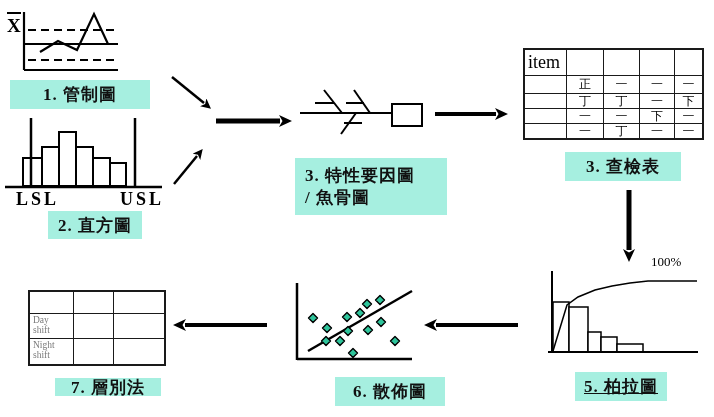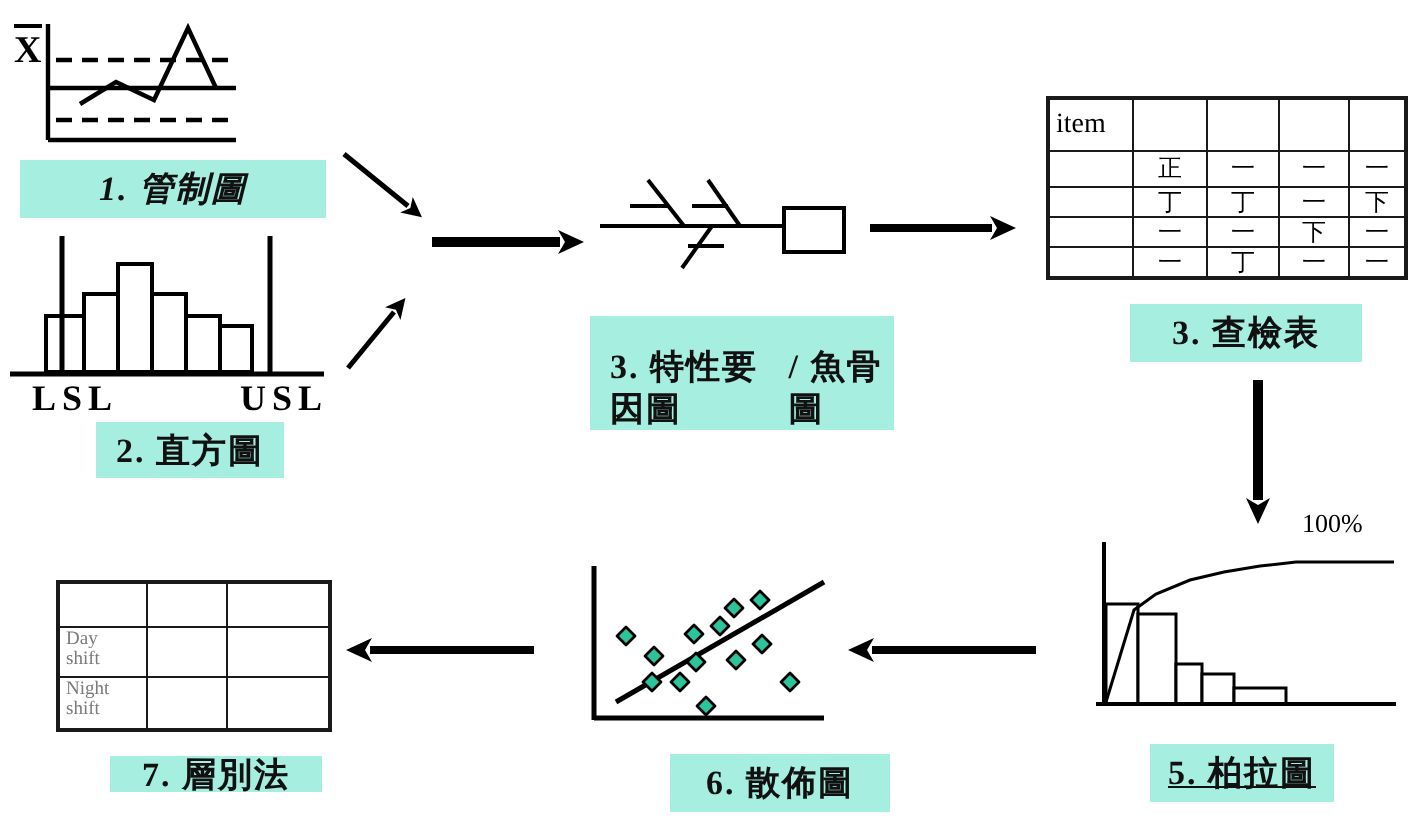--- a/index.html
+++ b/index.html
@@ -8,21 +8,21 @@
     font-family:"Liberation Serif","DejaVu Serif",serif; color:#000;
     overflow:hidden;
   }
   #overlay { position:absolute; left:0; top:0; width:714px; height:417px; }
 
   .tool-label {
     position:absolute; background:var(--label-bg,#a6efe0);
     display:flex; align-items:center; justify-content:center;
     font-weight:bold; font-size:17px; color:#111; letter-spacing:1px;
   }
-  .tool-label.multiline { flex-direction:row; align-items:flex-end; justify-content:center;
+  .tool-label.multiline { flex-direction:column; align-items:flex-start; justify-content:center;
     padding-left:10px; box-sizing:border-box; line-height:1.25; }
 
   .txt { position:absolute; color:#000; }
 
   .xbar { position:absolute; left:7px; top:12px; font-size:19px; font-weight:bold; }
   .xbar .bar { display:block; border-top:2.5px solid #000; width:14px; margin-bottom:1px; }
 
   
   .checksheet {
     position:absolute; left:523px; top:48px;
@@ -30,21 +30,21 @@
     grid-template-rows:26px 18px 15px 15px 14px;
     border:2px solid #1a1a1a; box-sizing:content-box;
   }
   .checksheet .cell {
     border-right:1.5px solid #1a1a1a; border-bottom:1.5px solid #1a1a1a;
     display:flex; align-items:center; justify-content:center;
     font-size:12px; overflow:hidden;
   }
   .checksheet .cell.last-col { border-right:none; }
   .checksheet .cell.last-row { border-bottom:none; }
-  .checksheet .cell.item-cell { justify-content:flex-start; padding-left:3px; font-size:14px; }
+  .checksheet .cell.item-cell { justify-content:flex-start; padding-left:3px; font-size:18px; }
 
   
   .strat {
     position:absolute; left:28px; top:290px;
     display:grid; grid-template-columns:44px 40px 50px;
     grid-template-rows:22px 25px 25px;
     border:2px solid #1a1a1a;
   }
   .strat .cell {
     border-right:1.5px solid #1a1a1a; border-bottom:1.5px solid #1a1a1a;
@@ -201,21 +201,21 @@
     <div class="cell"></div>
     <div class="cell last-col"></div>
     <div class="cell">Day shift</div>
     <div class="cell"></div>
     <div class="cell last-col"></div>
     <div class="cell last-row">Night shift</div>
     <div class="cell last-row"></div>
     <div class="cell last-col last-row"></div>
   </div>
 
-  <div class="tool-label" style="left:10px;top:80px;width:153px;height:29px;font-style:italic;">1. 管制圖</div>
+  <div class="tool-label" style="left:10px;top:80px;width:140px;height:29px;">1. 管制圖</div>
   <div class="tool-label" style="left:48px;top:211px;width:94px;height:28px;">2. 直方圖</div>
   <div class="tool-label multiline" style="left:295px;top:158px;width:152px;height:57px;">
     <span>3. 特性要因圖</span>
     <span>/ 魚骨圖</span>
   </div>
   <div class="tool-label" style="left:565px;top:152px;width:116px;height:29px;">3. 查檢表</div>
   <div class="tool-label" style="left:575px;top:372px;width:92px;height:29px;text-decoration:underline;">5. 柏拉圖</div>
   <div class="tool-label" style="left:335px;top:377px;width:110px;height:29px;">6. 散佈圖</div>
   <div class="tool-label" style="left:55px;top:378px;width:106px;height:18px;">7. 層別法</div>
 

